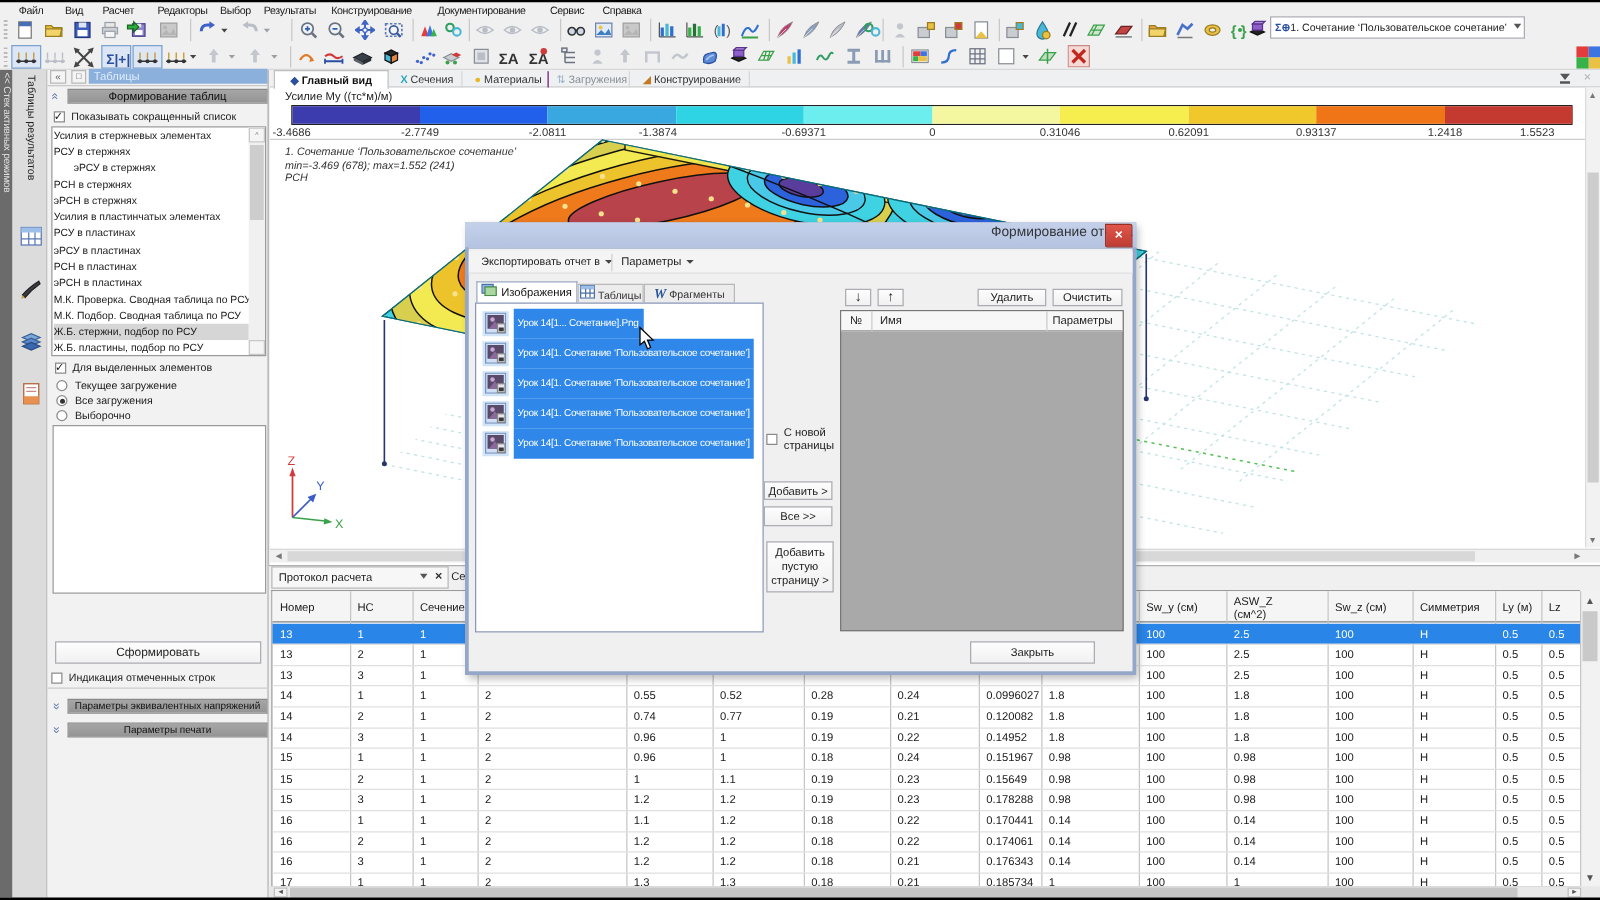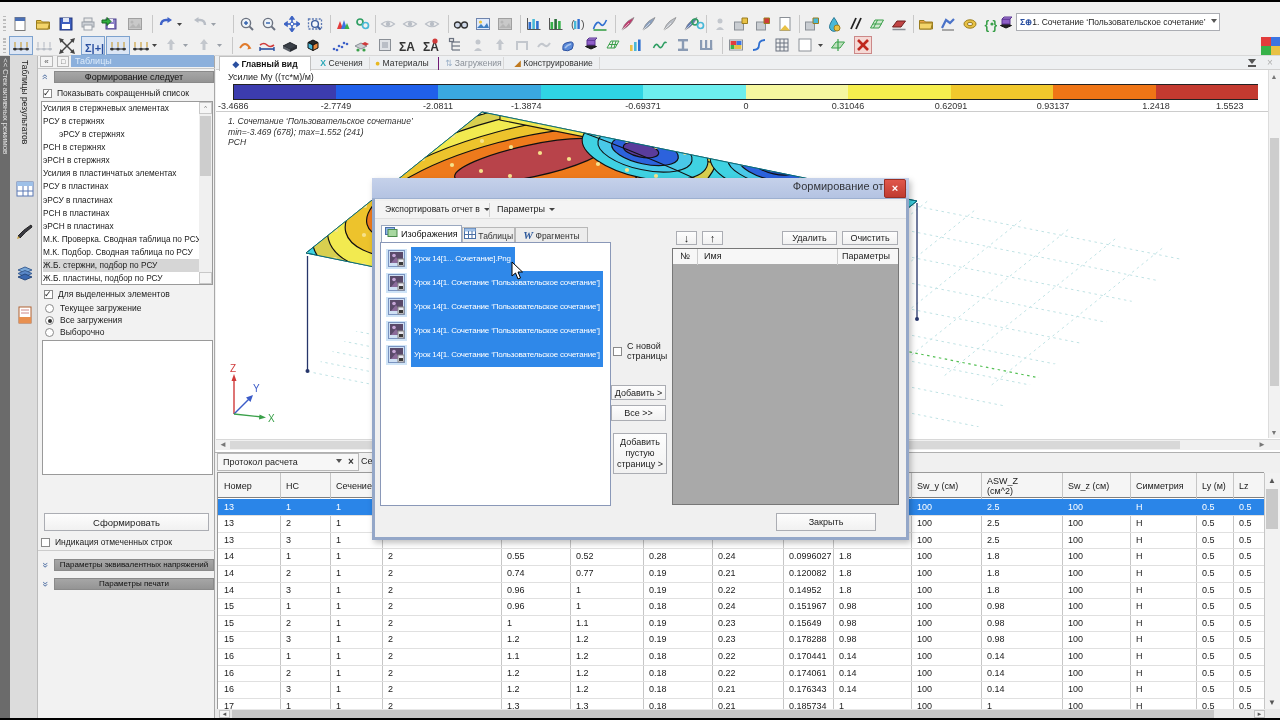--- a/index.html
+++ b/index.html
@@ -2,20 +2,32 @@
 <html><head><meta charset="utf-8"><style>
 *{margin:0;padding:0;box-sizing:border-box}
 html,body{width:1280px;height:720px;overflow:hidden;font-family:"Liberation Sans",sans-serif;background:#f0f0f0}
 .ab{position:absolute}
 .btn{position:absolute;background:linear-gradient(#fdfdfd,#f1f1f1);border:1px solid #abadb3;text-align:center;color:#222}
 .ck{position:absolute;width:9px;height:9px;background:#fff;border:1px solid #8a8a8a}
 .hdrbar{position:absolute;background:linear-gradient(#a6a6a6,#949494);border:1px solid #8a8a8a;text-align:center;color:#111;font-size:8px;line-height:10px;white-space:nowrap;overflow:hidden}
 </style></head><body>
 <div class="ab" style="left:0;top:0;width:1280px;height:720px;background:#f0f0f0;overflow:hidden">
 <div class="ab" style="left:0;top:0;width:1280px;height:2px;background:#000"></div>
+<div class="ab" style="left:0;top:2px;width:1280px;height:11px;background:#f0f0f0">
+<span class="ab" style="left:15px;top:1px;font-size:8.5px;letter-spacing:-0.3px;color:#1a1a1a">Файл</span>
+<span class="ab" style="left:52px;top:1px;font-size:8.5px;letter-spacing:-0.3px;color:#1a1a1a">Вид</span>
+<span class="ab" style="left:82px;top:1px;font-size:8.5px;letter-spacing:-0.3px;color:#1a1a1a">Расчет</span>
+<span class="ab" style="left:126px;top:1px;font-size:8.5px;letter-spacing:-0.3px;color:#1a1a1a">Редакторы</span>
+<span class="ab" style="left:176px;top:1px;font-size:8.5px;letter-spacing:-0.3px;color:#1a1a1a">Выбор</span>
+<span class="ab" style="left:211px;top:1px;font-size:8.5px;letter-spacing:-0.3px;color:#1a1a1a">Результаты</span>
+<span class="ab" style="left:265px;top:1px;font-size:8.5px;letter-spacing:-0.3px;color:#1a1a1a">Конструирование</span>
+<span class="ab" style="left:350px;top:1px;font-size:8.5px;letter-spacing:-0.3px;color:#1a1a1a">Документирование</span>
+<span class="ab" style="left:440px;top:1px;font-size:8.5px;letter-spacing:-0.3px;color:#1a1a1a">Сервис</span>
+<span class="ab" style="left:482px;top:1px;font-size:8.5px;letter-spacing:-0.3px;color:#1a1a1a">Справка</span>
+</div>
 <div class="ab" style="left:0;top:13px;width:1280px;height:22px;background:#f0f0f0"></div>
 <div class="ab" style="left:0;top:35px;width:1280px;height:21px;background:#f0f0f0;border-bottom:1px solid #d8d8d8"></div>
 <div class="ab" style="left:3px;top:16px;width:3px;height:16px;background:repeating-linear-gradient(#bbb 0 1.5px,#f0f0f0 1.5px 3.5px)"></div>
 <div class="ab" style="left:3px;top:38px;width:3px;height:16px;background:repeating-linear-gradient(#bbb 0 1.5px,#f0f0f0 1.5px 3.5px)"></div>
 <div style="position:absolute;left:12px;top:16px;width:16px;height:16px;"><svg width="16" height="16" viewBox="0 0 16 16" style="">
         <rect x="3" y="1.5" width="10" height="13" fill="#fff" stroke="#7a7a7a"></rect>
         <rect x="3" y="1.5" width="10" height="3.5" fill="#4a6fb5"></rect>
       </svg></div>
 <div style="position:absolute;left:35px;top:16px;width:16px;height:16px;"><svg width="16" height="16" viewBox="0 0 16 16" style="">
         <path d="M1.5 4.5 L6 4.5 L7.5 6 L14.5 6 L14.5 13 L1.5 13 Z" fill="#e8c145" stroke="#9a7d1e"></path>
@@ -479,21 +491,21 @@
         <rect x="4" y="12" width="12" height="6" fill="#e89050"></rect>
         <line x1="6" y1="5" x2="14" y2="5" stroke="#c88"></line>
         <line x1="6" y1="8" x2="14" y2="8" stroke="#c88"></line>
       </svg></div>
 <div class="ab" style="left:38px;top:56px;width:177px;height:662px;background:#f2f2f2;border-right:1px solid #a8a8a8"></div>
 <div class="ab" style="left:40px;top:56px;width:13px;height:11px;border:1px solid #b8b8b8;background:#f4f4f4;color:#555;font-size:8px;line-height:9px;text-align:center">«</div>
 <div class="ab" style="left:57px;top:56px;width:12px;height:11px;border:1px solid #b8b8b8;background:#f4f4f4;color:#555;font-size:7px;line-height:9px;text-align:center">□</div>
 <div class="ab" style="left:71px;top:55px;width:143px;height:12px;background:#8cb0dc;color:#dcebfb;font-size:9px;line-height:12px;padding-left:4px">Таблицы</div>
 <div class="ab" style="left:38px;top:68px;width:177px;height:1px;background:#c8c8c8"></div>
 <div class="ab" style="left:42px;top:72px;width:10px;height:10px;color:#5a78a8;font-size:10px;line-height:10px"><span style="display:inline-block;transform:rotate(-90deg)">»</span></div>
-<div class="hdrbar" style="left:54px;top:71px;width:160px;height:12px;font-size:9px;line-height:11px">Формирование следует</div>
+<div class="hdrbar" style="left:54px;top:71px;width:160px;height:12px;font-size:9px;line-height:11px">Формирование таблиц</div>
 <div class="ck" style="left:43px;top:89px"></div>
 <div class="ab" style="left:43px;top:88px;width:10px;height:10px;font-size:9px;color:#222">✓</div>
 <div class="ab" style="left:57px;top:88px;font-size:8.5px;color:#1a1a1a">Показывать сокращенный список</div>
 <div class="ab" style="left:41px;top:101px;width:172px;height:184px;background:#fff;border:1px solid #9a9a9a"></div>
 <div class="ab" style="left:43px;top:102.0px;width:156px;height:13px;font-size:8.3px;line-height:13px;color:#1a1a1a;white-space:nowrap;overflow:hidden">Усилия в стержневых элементах</div>
 <div class="ab" style="left:43px;top:115.1px;width:156px;height:13px;font-size:8.3px;line-height:13px;color:#1a1a1a;white-space:nowrap;overflow:hidden">РСУ в стержнях</div>
 <div class="ab" style="left:59px;top:128.1px;width:156px;height:13px;font-size:8.3px;line-height:13px;color:#1a1a1a;white-space:nowrap;overflow:hidden">эРСУ в стержнях</div>
 <div class="ab" style="left:43px;top:141.2px;width:156px;height:13px;font-size:8.3px;line-height:13px;color:#1a1a1a;white-space:nowrap;overflow:hidden">РСН в стержнях</div>
 <div class="ab" style="left:43px;top:154.3px;width:156px;height:13px;font-size:8.3px;line-height:13px;color:#1a1a1a;white-space:nowrap;overflow:hidden">эРСН в стержнях</div>
 <div class="ab" style="left:43px;top:167.3px;width:156px;height:13px;font-size:8.3px;line-height:13px;color:#1a1a1a;white-space:nowrap;overflow:hidden">Усилия в пластинчатых элементах</div>
@@ -528,21 +540,21 @@
 <div class="ab" style="left:55px;top:537px;font-size:8.5px;color:#1a1a1a">Индикация отмеченных строк</div>
 <div class="ab" style="left:38px;top:550px;width:177px;height:1px;background:#cccccc"></div>
 <div class="ab" style="left:42px;top:560px;width:8px;height:10px;color:#5a78a8;font-size:10px;line-height:10px"><span style="display:inline-block;transform:rotate(90deg)">»</span></div>
 <div class="hdrbar" style="left:54px;top:559px;width:160px;height:12px">Параметры эквивалентных напряжений</div>
 <div class="ab" style="left:42px;top:579px;width:8px;height:10px;color:#5a78a8;font-size:10px;line-height:10px"><span style="display:inline-block;transform:rotate(90deg)">»</span></div>
 <div class="hdrbar" style="left:54px;top:578px;width:160px;height:12px">Параметры печати</div>
 <div class="ab" style="left:216px;top:56px;width:1064px;height:662px;background:#fff"></div>
 <div class="ab" style="left:216px;top:56px;width:1064px;height:14px;background:#eef0f2;border-bottom:1px solid #d0d0d0"></div>
 <div class="ab" style="left:219px;top:56px;width:92px;height:15px;background:#fff;border:1px solid #c0c0c0;border-bottom:none;font-size:8.6px;font-weight:bold;color:#111;line-height:14px;text-align:center;white-space:nowrap"><span style="color:#2a4fa0">◆</span> Главный вид</div>
 <div class="ab" style="left:314px;top:57px;width:56px;height:13px;border-right:1px solid #d8d8d8;font-size:8.6px;color:#333;line-height:13px;text-align:center;white-space:nowrap"><span style="color:#2aa8b8;font-weight:bold">Χ</span> Сечения</div>
-<div class="ab" style="left:375px;top:57px;width:64px;height:13px;border-right:1px solid #701a75;font-size:8.6px;color:#333;line-height:13px;white-space:nowrap"><span style="color:#e8b820">●</span> Материалы</div>
+<div class="ab" style="left:375px;top:57px;width:64px;height:13px;border-right:1px solid #701a75;font-size:8.6px;color:#333;line-height:13px;text-align:center;white-space:nowrap"><span style="color:#e8b820">●</span> Материалы</div>
 <div class="ab" style="left:444px;top:57px;width:60px;height:13px;border-right:1px solid #d8d8d8;font-size:8.6px;color:#8a9098;line-height:13px;text-align:center;white-space:nowrap"><span style="color:#9ab0c8">⇅</span> Загружения</div>
 <div class="ab" style="left:508px;top:57px;width:92px;height:13px;border-right:1px solid #d8d8d8;font-size:8.6px;color:#333;line-height:13px;text-align:center;white-space:nowrap"><span style="color:#c07a20">◢</span> Конструирование</div>
 <div class="ab" style="left:1248px;top:59px;width:10px;height:8px">
       <div style="width:0;height:0;border-left:4px solid transparent;border-right:4px solid transparent;border-top:5px solid #555"></div>
       <div style="width:8px;height:1.5px;background:#555;margin-top:1px"></div>
     </div>
 <div class="ab" style="left:1267px;top:58px;width:10px;height:10px;color:#b0b0b0;font-size:10px;line-height:10px">×</div>
 <div class="ab" style="left:228px;top:72px;font-size:9px;color:#222">Усилие My ((тс*м)/м)</div>
 <div class="ab" style="left:233px;top:84px;width:1025px;height:16px;border:1px solid #222"></div>
 <div class="ab" style="left:233.5px;top:85px;width:102.5px;height:14px;background:#3c3cae"></div>

